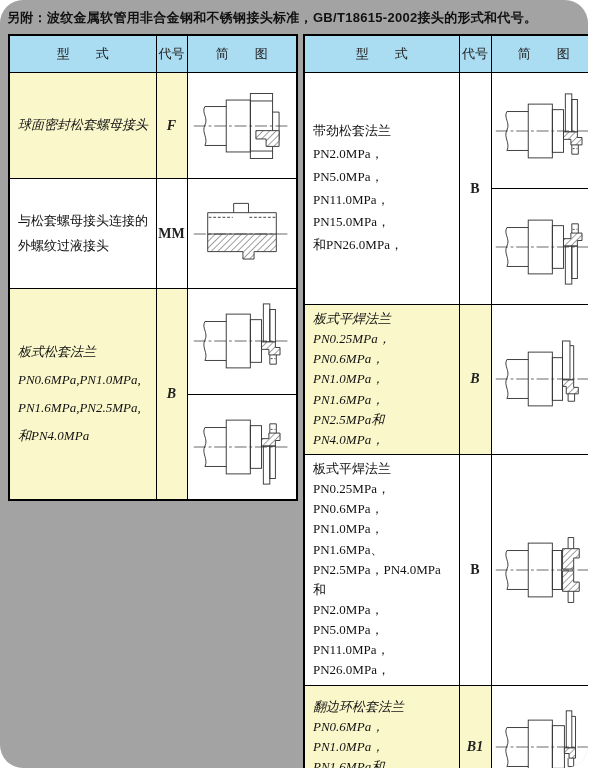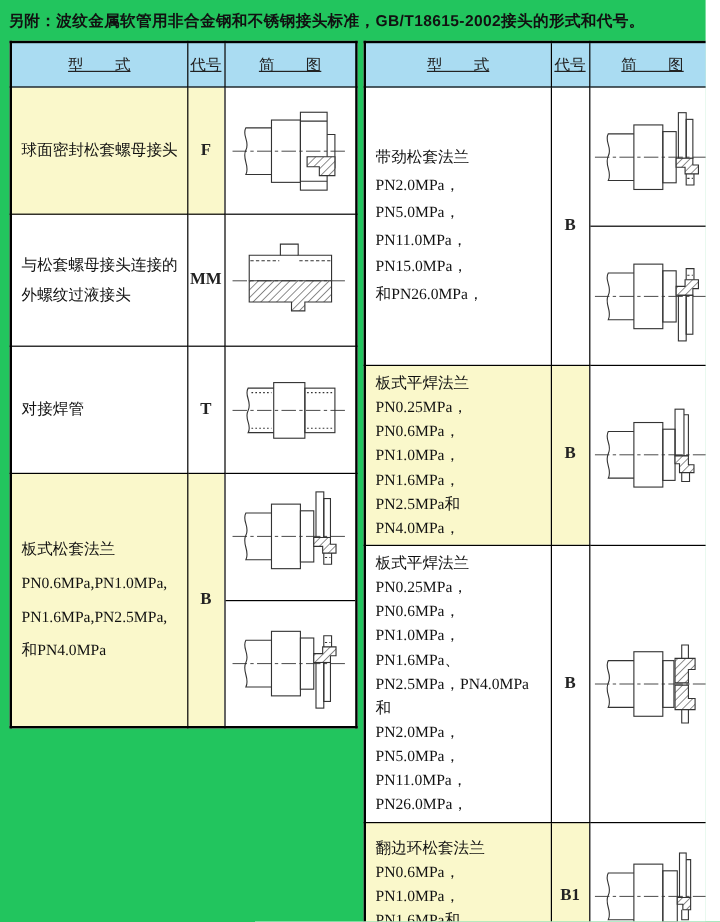--- a/index.html
+++ b/index.html
@@ -1,34 +1,34 @@
 <!DOCTYPE html>
 <html><head>
 <meta charset="utf-8">
 <style>
   html,body{margin:0;padding:0;}
   body{background:#ffffff;width:600px;height:768px;font-family:"Liberation Sans",sans-serif;}
-  .page{width:588px;height:768px;background:#22c55e;overflow:hidden;}
+  .page{width:588px;height:768px;background:#a3a3a3;overflow:hidden;border-radius:23px;}
   .title{font-size:13px;font-weight:bold;color:#111;padding:9px 4px 7px 7px;letter-spacing:.3px;}
   .tables{display:flex;gap:5px;padding-left:8px;align-items:flex-start;}
   table{border-collapse:collapse;table-layout:fixed;background:#fff;}
   table.lt{width:290px;}
   table.rt{width:295px;}
   th,td{border:1px solid #000;padding:0;}
   table{border:2px solid #000;}
-  th{height:36px;background:#aadcf2;font-size:13px;font-weight:normal;color:#222;text-decoration:underline;}
+  th{height:36px;background:#aadcf2;font-size:13px;font-weight:normal;color:#222;}
   td.t{padding:4px 6px 4px 8px;font-family:"Liberation Serif",serif;font-size:13px;color:#111;
        vertical-align:middle;white-space:pre-line;line-height:1.9;}
   table.rt td.t{line-height:1.55;}
   tr.lh-tall td.t{line-height:2.15;}
   tr.lh-mid td.t{line-height:1.75;}
   td.c{text-align:center;vertical-align:middle;font-family:"Liberation Serif",serif;
        font-size:14px;font-weight:bold;color:#222;}
   td.d{vertical-align:middle;background:#fff;}
-  .hl{background:#faf8cb;}
+  .hl{background:#faf8cb;font-style:italic;}
   .dgwrap{display:flex;align-items:center;justify-content:center;width:100%;height:100%;}
   .dg-box{width:102px;height:84px;}
   .dgsvg{width:100%;height:100%;stroke:#333;fill:none;stroke-width:1;}
   .dsplit{display:flex;flex-direction:column;height:100%;}
   .dsub{flex:1;display:flex;align-items:center;justify-content:center;}
   .dsub + .dsub{border-top:1px solid #000;}
   
   tr.L1 td{height:88px;} tr.L2 td{height:97px;} tr.L3 td{height:101px;}
   tr.L4 td{height:102px;} tr.L5 td{height:97px;} tr.L6 td{height:202px;}
   
@@ -92,38 +92,20 @@
                     <path d="M18,45 V22 H46 V12 H62 V22 H92 V45"></path>
                     <line x1="46" y1="22" x2="62" y2="22"></line>
                     <line x1="19" y1="27" x2="45" y2="27" stroke-dasharray="3 2"></line>
                     <line x1="63" y1="27" x2="91" y2="27" stroke-dasharray="3 2"></line>
                     <polygon fill="url(#hatch)" points="18,45 92,45 92,64 68,64 68,72 56,72 56,64 18,64"></polygon>
                     <line x1="3" y1="45" x2="107" y2="45" stroke-dasharray="13 3 3 3" stroke-width="0.8"></line>
                   </svg></div>
               </div>
         </td>
       </tr>
-      <tr class="L5">
-        <td class="t">对接焊管</td>
-        <td class="c">T</td>
-        <td class="d">
-          <div class="dgwrap">
-                <div class="dg-box"><svg class="dgsvg" viewBox="0 0 110 90">
-                    <path d="M40,25 H17 C13,32 21,37 17,45 C13,53 21,58 17,65 H40"></path>
-                    <line x1="20" y1="29" x2="38" y2="29" stroke-dasharray="1.5 2"></line>
-                    <line x1="20" y1="61" x2="38" y2="61" stroke-dasharray="1.5 2"></line>
-                    <rect x="40" y="20" width="28" height="50"></rect>
-                    <rect x="68" y="25" width="27" height="40"></rect>
-                    <line x1="70" y1="29" x2="93" y2="29" stroke-dasharray="1.5 2"></line>
-                    <line x1="70" y1="61" x2="93" y2="61" stroke-dasharray="1.5 2"></line>
-                    <line x1="3" y1="45" x2="107" y2="45" stroke-dasharray="13 3 3 3" stroke-width="0.8"></line>
-                  </svg></div>
-              </div>
-        </td>
-      </tr>
       <tr class="L6 lh-tall">
         <td class="t hl">板式松套法兰
 PN0.6MPa,PN1.0MPa,
 PN1.6MPa,PN2.5MPa,
 和PN4.0MPa</td>
         <td class="c hl">B</td>
         <td class="d">
           <div class="dsplit">
             <div class="dsub">
                   <div class="dg-box"><svg class="dgsvg" viewBox="0 0 110 90">

